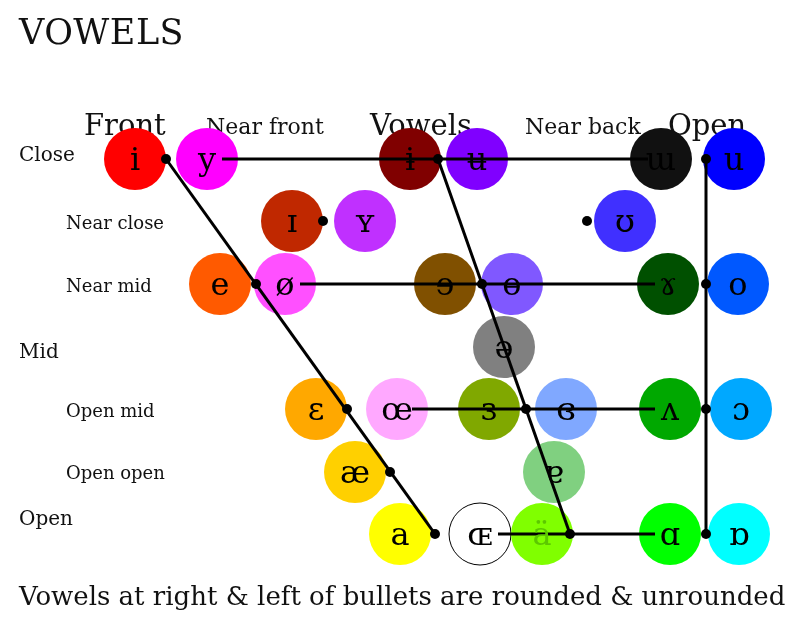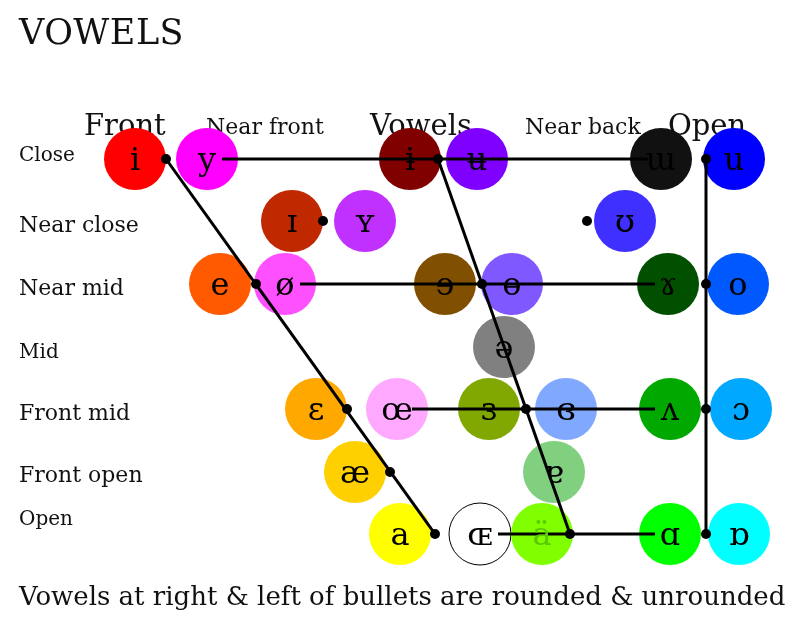--- a/index.html
+++ b/index.html
@@ -4,41 +4,41 @@
 <style>
   html, body { margin: 0; padding: 0; background: #ffffff; }
   body { width: 786px; height: 640px; position: relative; overflow: hidden;
          font-family: "DejaVu Serif", "Liberation Serif", serif; color: #111; }
   .title { position: absolute; left: 19px; top: 12px; font-size: 35px; letter-spacing: 0.5px; }
   .col { position: absolute; top: 80px; white-space: nowrap; margin-top: 28px; }
   .col.big { font-size: 29px; }
   .col.small { font-size: 22px; top: 86px; text-align: right; }
   .row { position: absolute; left: 19px; white-space: nowrap; }
   .row.big { font-size: 20px; }
-  .row.small { font-size: 22px; }
+  .row.small { font-size: 18px; margin-left: 47px; }
   .footer { position: absolute; left: 19px; top: 581px; font-size: 26px; white-space: nowrap; }
   svg { position: absolute; left: 0; top: 0; }
 </style>
 </head>
 <body>
 
 <div class="title">VOWELS</div>
 
 <div class="col big" style="left:84px">Front</div>
 <div class="col small" style="left:206px">Near front</div>
 <div class="col big" style="left:370px">Vowels</div>
 <div class="col small" style="left:525px">Near back</div>
 <div class="col big" style="left:668px">Open</div>
 
 <div class="row big" style="top:142px">Close</div>
 <div class="row small" style="top:212px">Near close</div>
 <div class="row small" style="top:275px">Near mid</div>
 <div class="row big" style="top:339px">Mid</div>
-<div class="row small" style="top:400px">Front mid</div>
-<div class="row small" style="top:462px">Front open</div>
+<div class="row small" style="top:400px">Open mid</div>
+<div class="row small" style="top:462px">Open open</div>
 <div class="row big" style="top:506px">Open</div>
 
 <svg id="chart" width="786" height="640">
     <g>
       <g>
         <circle cx="135" cy="159" r="31" fill="#ff0000"></circle>
       </g>
       <g>
         <circle cx="207" cy="159" r="31" fill="#ff00ff"></circle>
       </g>

